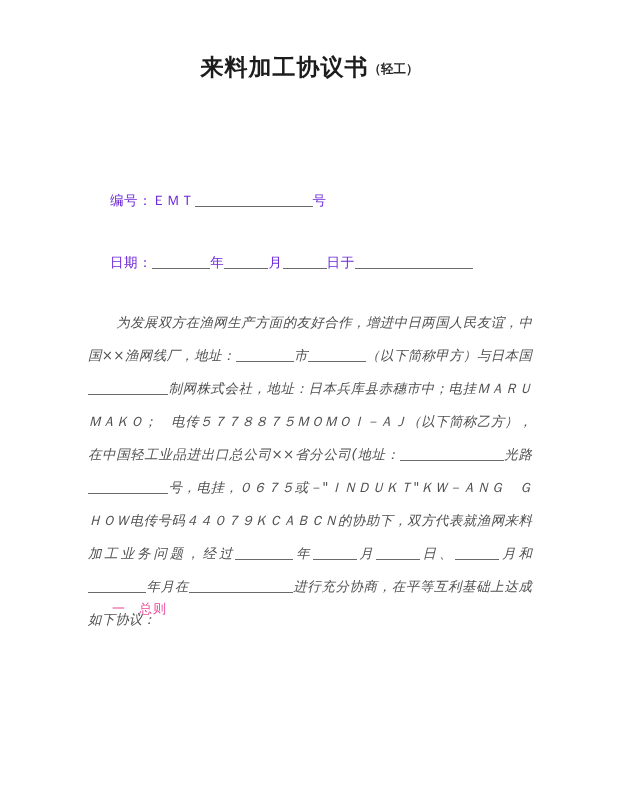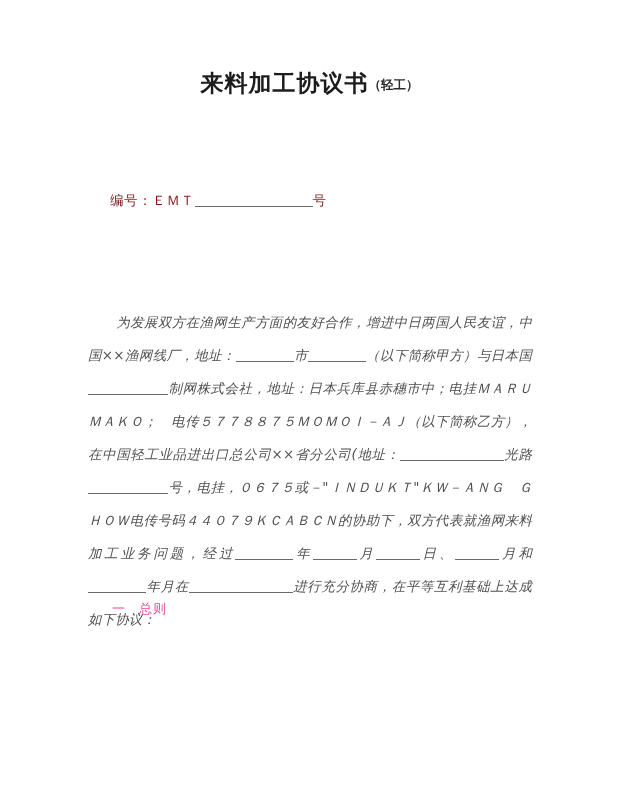--- a/index.html
+++ b/index.html
@@ -18,21 +18,21 @@
 
   .page {
     position: absolute;
     inset: 0;
     background: #ffffff;
   }
 
   
   .doc-title {
     position: absolute;
-    top: 68px;
+    top: 52px;
     left: 0;
     width: 619px;
     text-align: center;
     font-weight: bold;
     font-size: 23px;
     letter-spacing: 1px;
     color: #1c1c1c;
     white-space: nowrap;
   }
   .doc-title .title-sub {
@@ -41,21 +41,21 @@
     letter-spacing: 0;
     vertical-align: 2px;
     color: #2b2b2b;
   }
 
   
   .field-line {
     position: absolute;
     left: 110px;
     font-size: 13.5px;
-    color: #7f1d1d;
+    color: #6d28d9;
     white-space: nowrap;
     letter-spacing: 0.6px;
   }
 
   .blank {
     display: inline-block;
     border-bottom: 1px solid #6a6a6a;
     vertical-align: -2px;
     height: 13px;
   }
@@ -103,20 +103,23 @@
 <div class="page">
 
   <div class="doc-title">
     <span>来料加工协议书</span><span class="title-sub">（轻工）</span>
   </div>
 
   <div class="field-line line-num">
     <span>编号：ＥＭＴ</span><span class="blank b-xxl"></span><span>号</span>
   </div>
 
+  <div class="field-line line-date">
+    <span>日期：</span><span class="blank b-md"></span><span>年</span><span class="blank b-sm"></span><span>月</span><span class="blank b-sm"></span><span>日于</span><span class="blank b-xxl"></span>
+  </div>
 
   <div class="body-para para-1">
     <span class="indent"></span><span>为发展双方在渔网生产方面的友好合作，增进中日两国人民友谊，中国××渔网线厂，地址：</span><span class="blank b-md"></span><span>市</span><span class="blank b-md"></span><span>（以下简称甲方）与日本国</span><span class="blank b-lg"></span><span>制网株式会社，地址：日本兵库县赤穗市中；电挂ＭＡＲＵＭＡＫＯ；　电传５７７８８７５ＭＯＭＯＩ－ＡＪ（以下简称乙方），在中国轻工业品进出口总公司××省分公司(地址：</span><span class="blank b-xl"></span><span>光路</span><span class="blank b-lg"></span><span>号，电挂，０６７５或－"ＩＮＤＵＫＴ"ＫＷ－ＡＮＧ　ＧＨＯＷ电传号码４４０７９ＫＣＡＢＣＮ的协助下，双方代表就渔网来料加工业务问题，经过</span><span class="blank b-md"></span><span>年</span><span class="blank b-sm"></span><span>月</span><span class="blank b-sm"></span><span>日、</span><span class="blank b-sm"></span><span>月和</span><span class="blank b-md"></span><span>年月在</span><span class="blank b-xl"></span><span>进行充分协商，在平等互利基础上达成如下协议：</span>
   </div>
 
   <div class="section-head head-1">
     <span>一</span><span class="sec-gap"></span><span>总则</span>
   </div>
 
 

